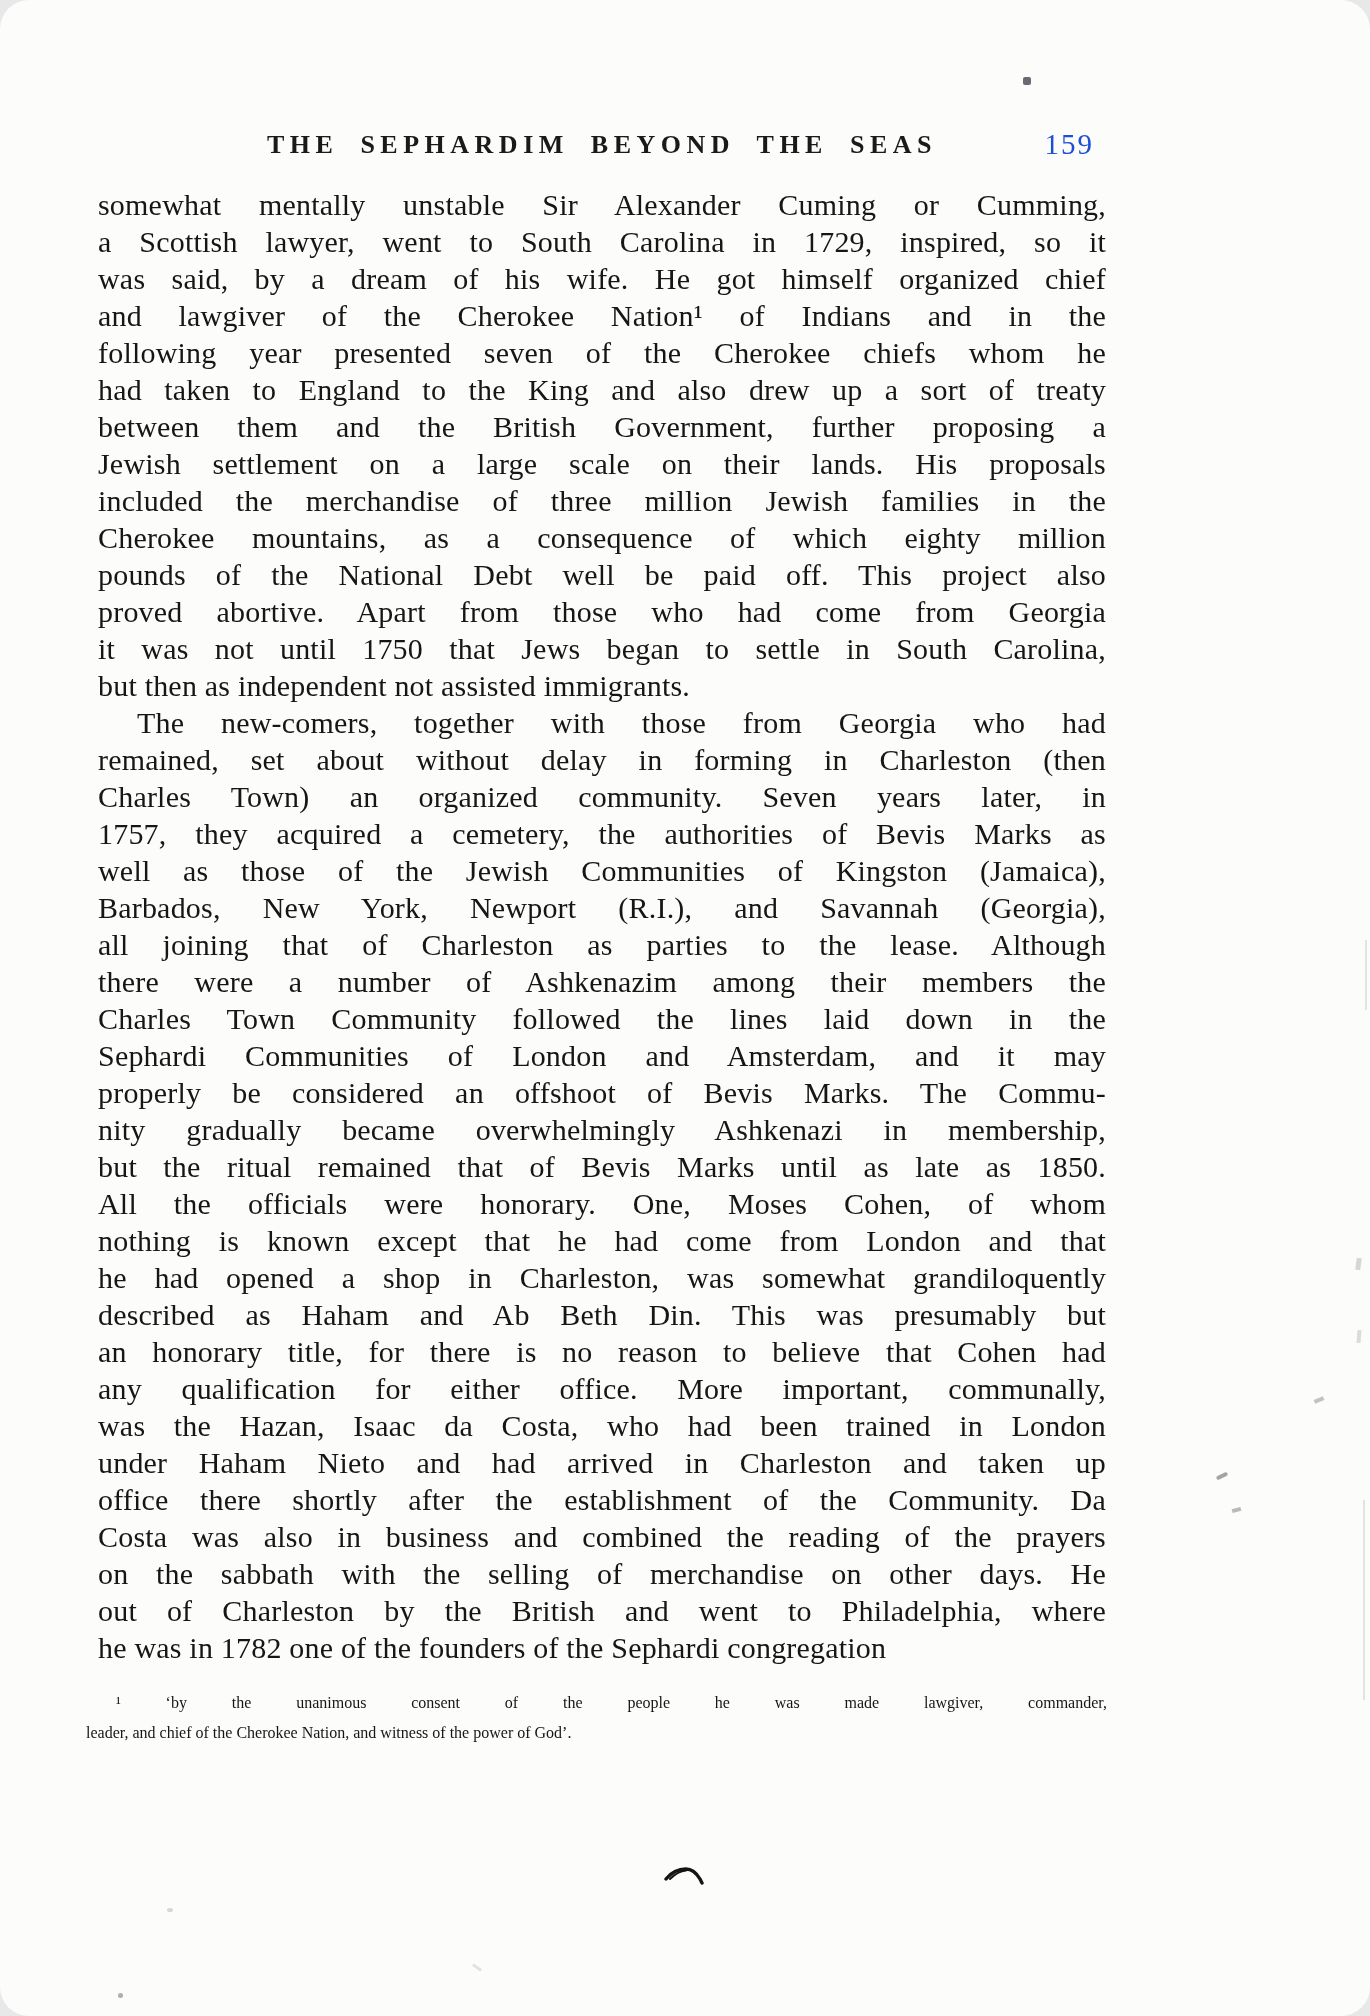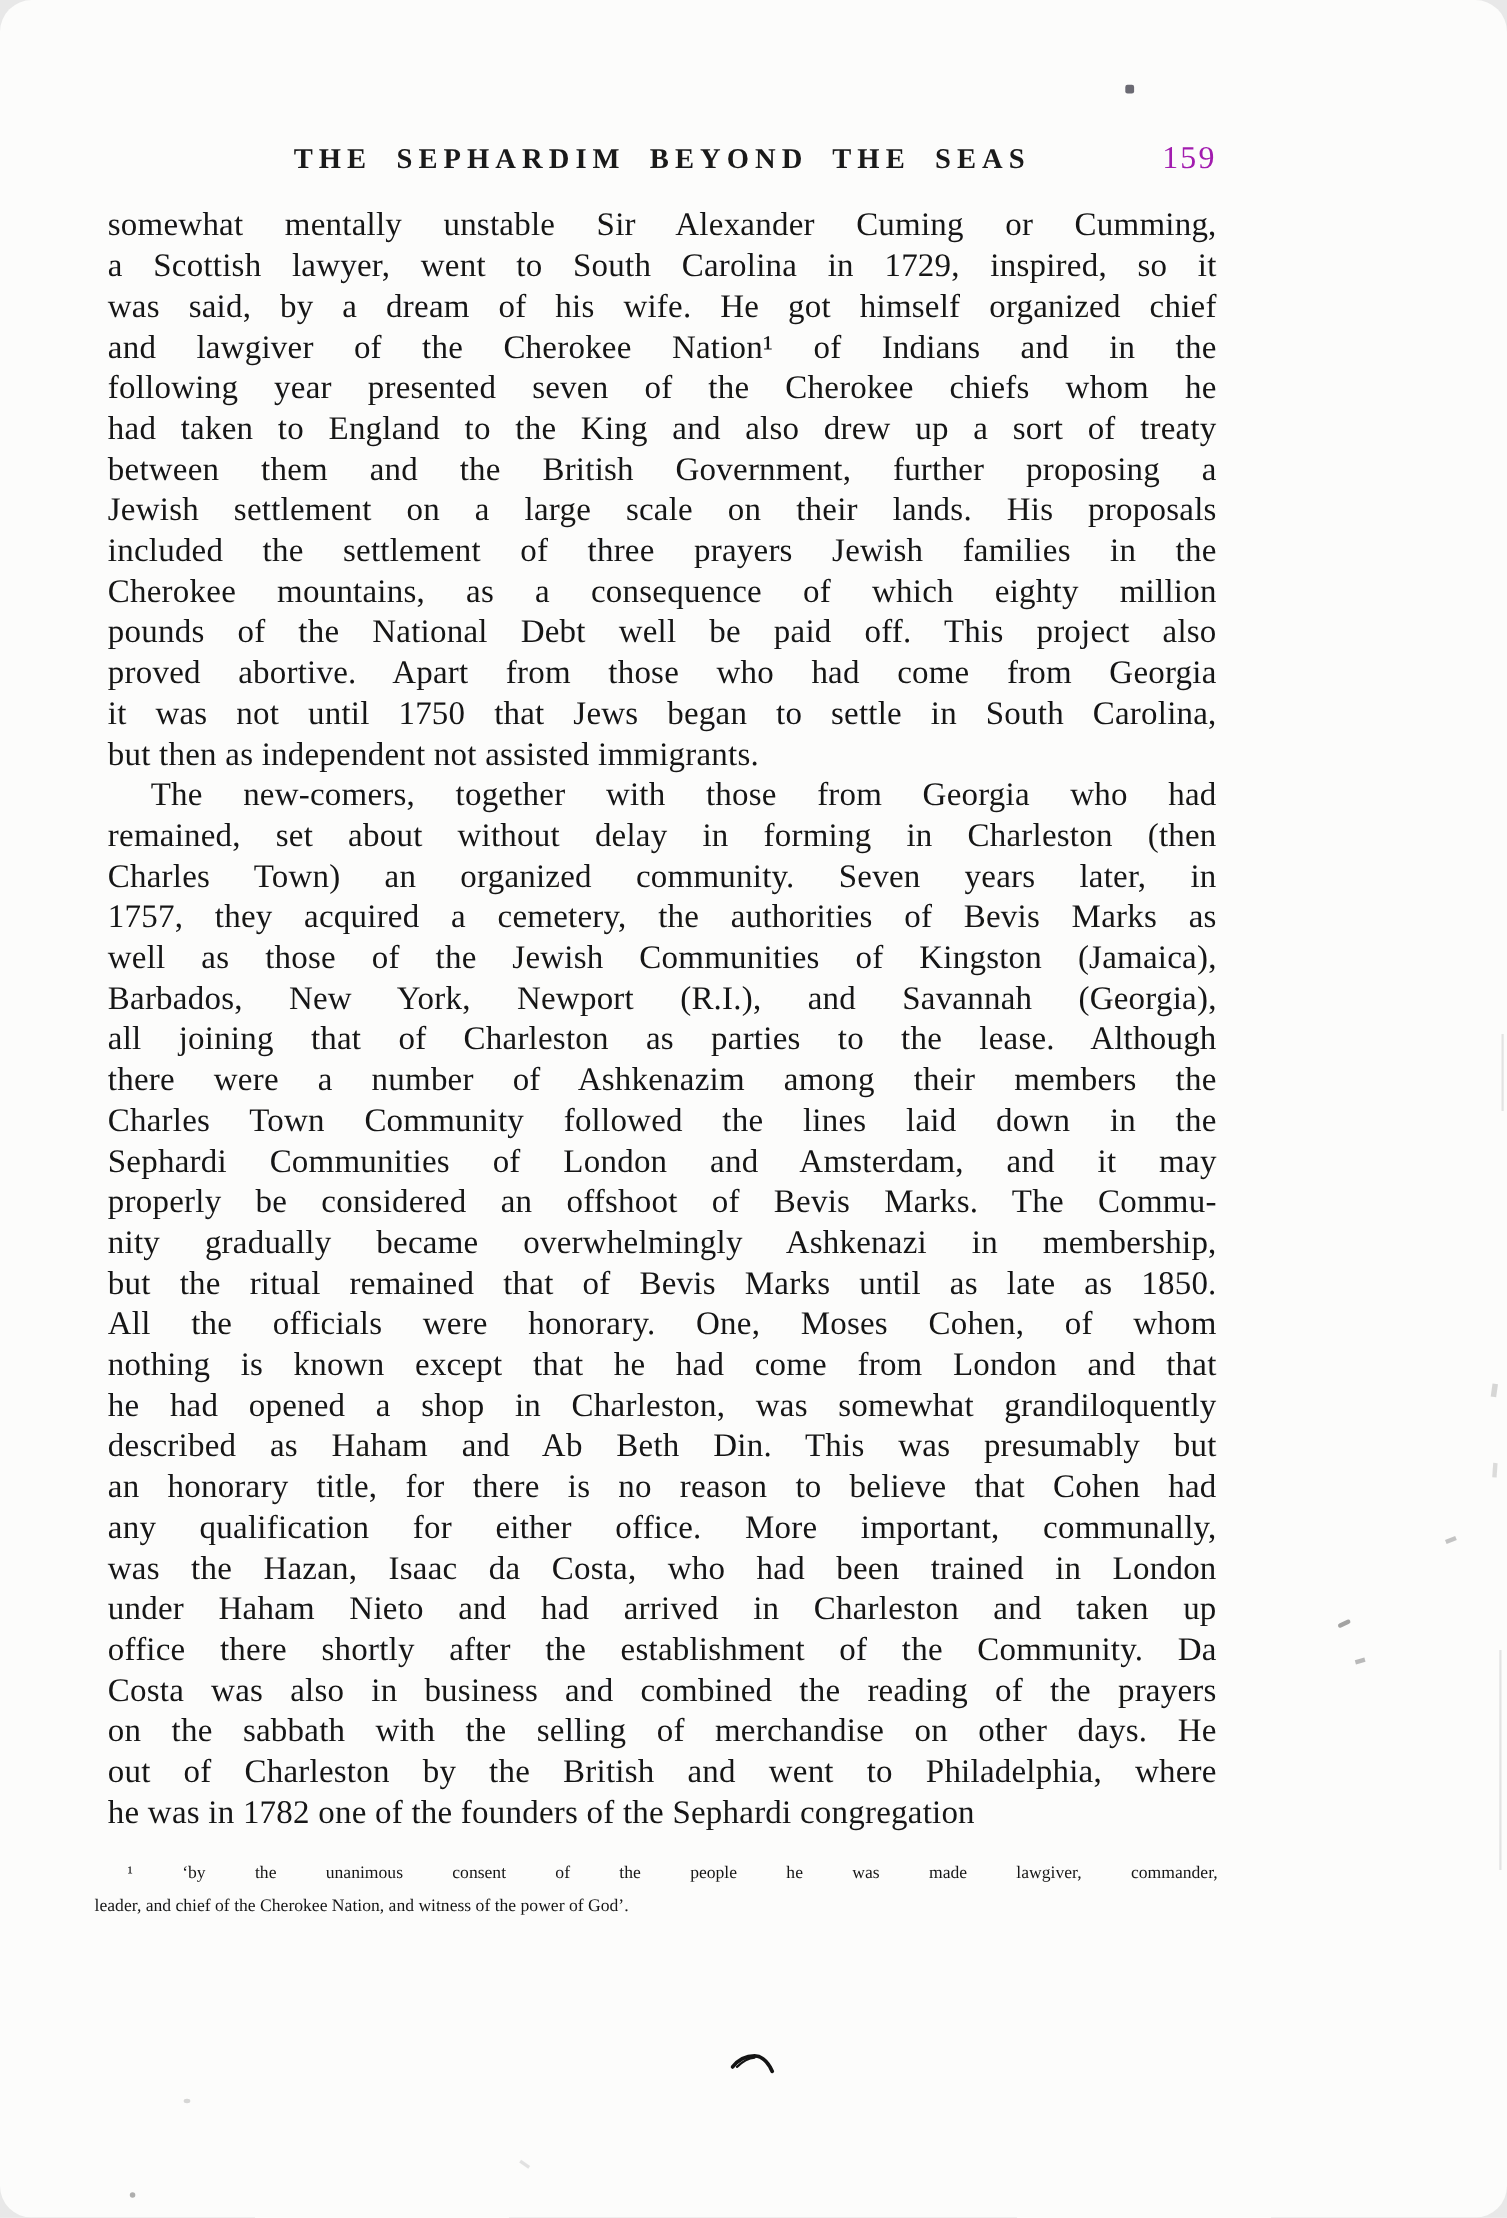--- a/index.html
+++ b/index.html
@@ -30,26 +30,26 @@
     text-align: center;
     font-size: 26px;
     font-weight: 700;
     letter-spacing: 5.5px;
     word-spacing: 10px;
     color: #1a1a1a;
     white-space: nowrap;
   }
   .page-number {
     position: absolute;
-    right: 0;
+    right: 12px;
     top: -2px;
     font-size: 29px;
     font-weight: 400;
     letter-spacing: 2px;
-    color: #a21caf;
+    color: #1d4ed8;
   }
   
   .body-text {
     position: absolute;
     top: 186px;
     left: 98px;
     width: 1008px;
     font-size: 30px;
     letter-spacing: 0.2px;
   }
@@ -113,21 +113,21 @@
 
   <div class="body-text" id="body-text">
       <div class="line">somewhat mentally unstable Sir Alexander Cuming or Cumming,</div>
       <div class="line">a Scottish lawyer, went to South Carolina in 1729, inspired, so it</div>
       <div class="line">was said, by a dream of his wife. He got himself organized chief</div>
       <div class="line">and lawgiver of the Cherokee Nation¹ of Indians and in the</div>
       <div class="line">following year presented seven of the Cherokee chiefs whom he</div>
       <div class="line">had taken to England to the King and also drew up a sort of treaty</div>
       <div class="line">between them and the British Government, further proposing a</div>
       <div class="line">Jewish settlement on a large scale on their lands. His proposals</div>
-      <div class="line">included the settlement of three prayers Jewish families in the</div>
+      <div class="line">included the merchandise of three million Jewish families in the</div>
       <div class="line">Cherokee mountains, as a consequence of which eighty million</div>
       <div class="line">pounds of the National Debt well be paid off. This project also</div>
       <div class="line">proved abortive. Apart from those who had come from Georgia</div>
       <div class="line">it was not until 1750 that Jews began to settle in South Carolina,</div>
       <div class="line para-end">but then as independent not assisted immigrants.</div>
       <div class="line indent">The new-comers, together with those from Georgia who had</div>
       <div class="line">remained, set about without delay in forming in Charleston (then</div>
       <div class="line">Charles Town) an organized community. Seven years later, in</div>
       <div class="line">1757, they acquired a cemetery, the authorities of Bevis Marks as</div>
       <div class="line">well as those of the Jewish Communities of Kingston (Jamaica),</div>

